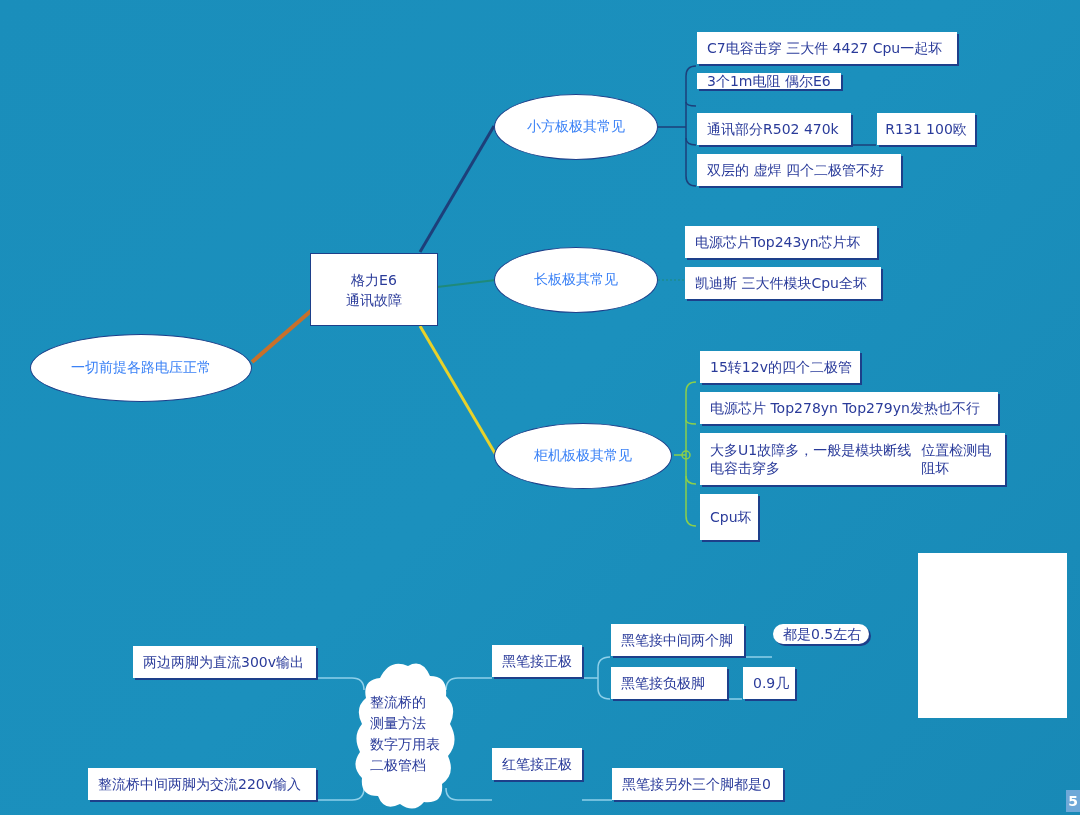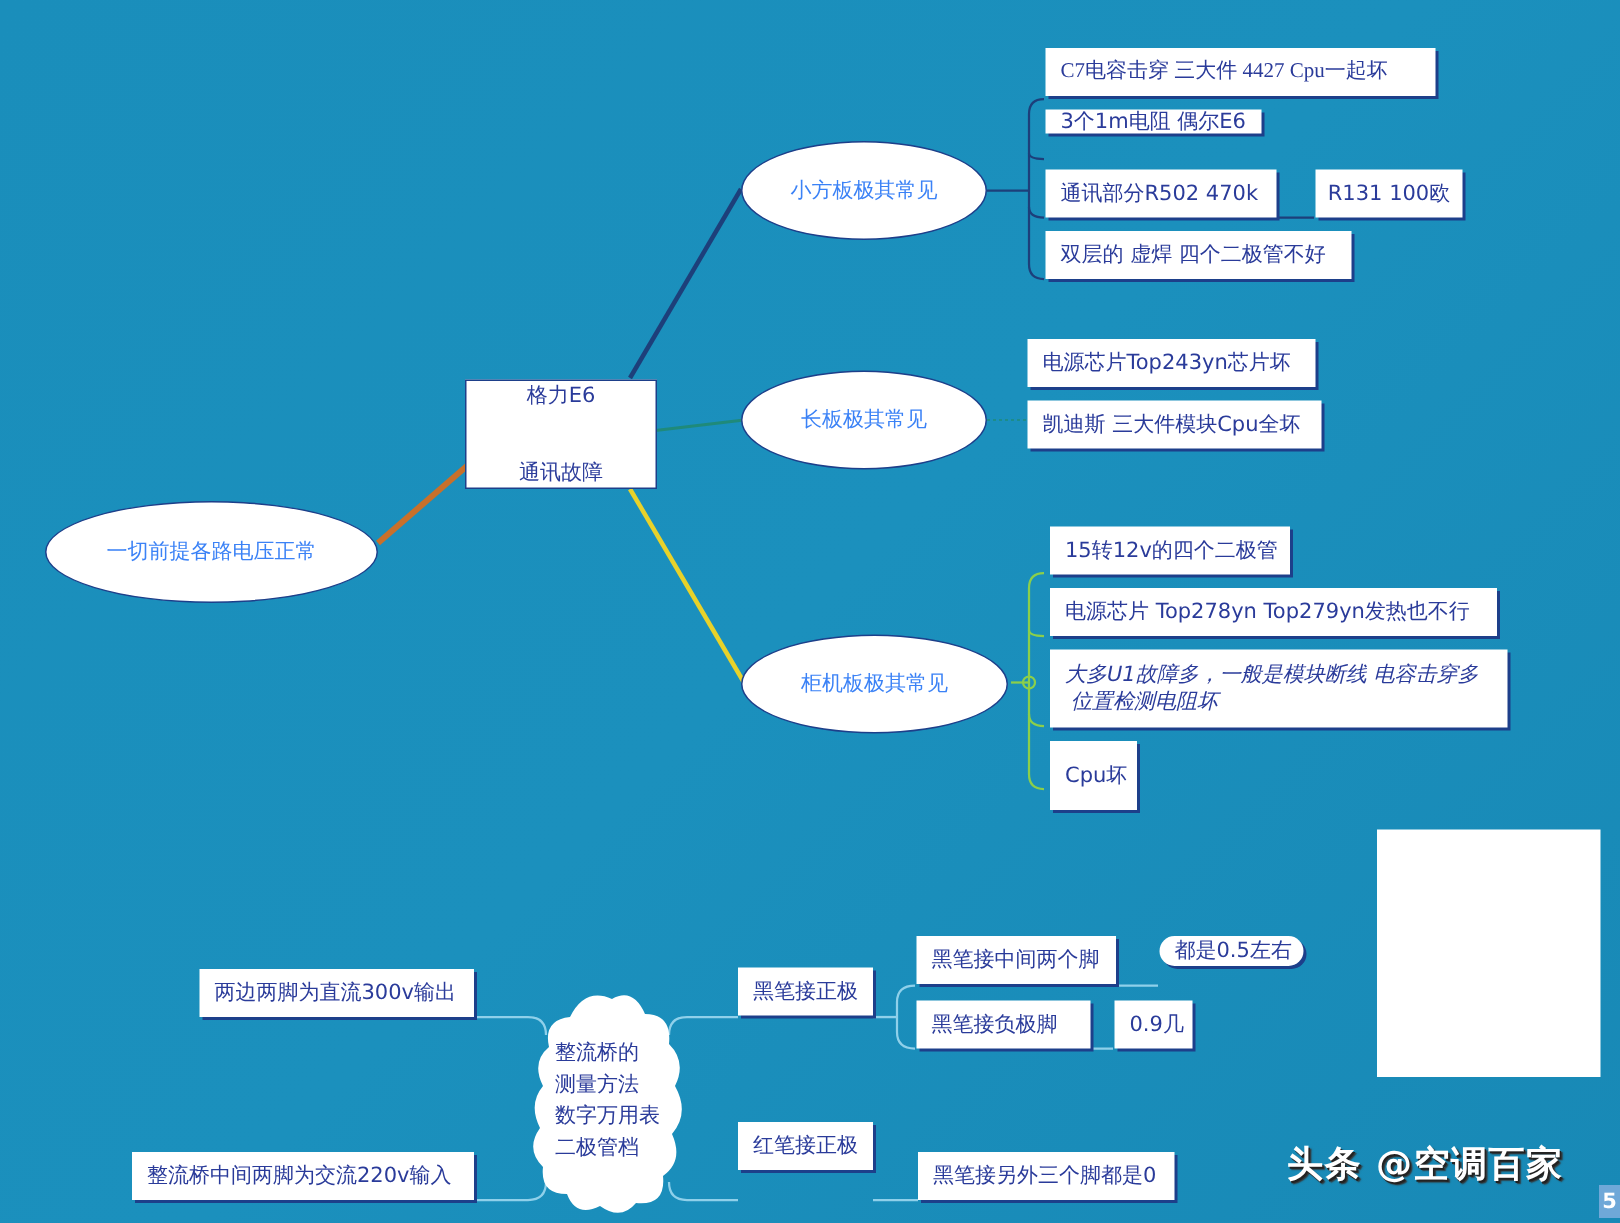--- a/index.html
+++ b/index.html
@@ -2,21 +2,21 @@
 <html><head>
 <meta charset="utf-8">
 <style>
   html,body{margin:0;padding:0;}
   body{width:1080px;height:815px;overflow:hidden;background:#1a8dbb;font-family:"DejaVu Sans","Liberation Sans",sans-serif;position:relative;}
   .canvas{position:absolute;left:0;top:0;width:1080px;height:815px;background:linear-gradient(135deg,#1a8ebb 0%,#1b90bd 50%,#1889b6 100%);}
   svg.lines{position:absolute;left:0;top:0;width:1080px;height:815px;}
   .box{position:absolute;background:#fff;color:#2a3b9a;font-size:14px;line-height:18px;padding:0 10px;display:flex;align-items:center;box-sizing:border-box;box-shadow:2px 2px 0 #1d3f8a;white-space:nowrap;}
   .box.wrap{white-space:normal;align-items:center;}
   .ellipse{position:absolute;background:#fff;border:1.5px solid #1d3f8a;border-radius:50%;color:#3b82f6;font-size:14px;display:flex;align-items:center;justify-content:center;box-sizing:border-box;}
-  .center{position:absolute;background:#fff;border:1.5px solid #1d3f8a;color:#2a3b9a;font-size:14px;line-height:20px;display:flex;flex-direction:column;align-items:center;justify-content:space-between;box-sizing:border-box;}
+  .center{position:absolute;background:#fff;border:1.5px solid #1d3f8a;color:#2a3b9a;font-size:14px;line-height:20px;display:flex;flex-direction:column;align-items:center;justify-content:center;box-sizing:border-box;}
   .cloud{position:absolute;color:#2a3b9a;font-size:14px;line-height:21px;display:flex;flex-direction:column;align-items:center;justify-content:center;}
   .cloud-bg{position:absolute;left:0;top:0;}
   .cloud-text{position:relative;z-index:2;display:flex;flex-direction:column;align-items:flex-start;}
   .whitebox{position:absolute;background:#fff;}
   .watermark{position:absolute;color:#fff;font-size:24px;font-weight:bold;text-shadow:1px 1px 0 #222,2px 2px 1px #333;letter-spacing:1px;}
   .pagebadge{position:absolute;background:#6fa8d8;color:#fff;font-size:14px;font-weight:bold;display:flex;align-items:center;justify-content:center;}
 </style>
 </head>
 <body>
 
@@ -63,21 +63,21 @@
   </div>
 
   <div class="center" style="left:310px;top:253px;width:128px;height:73px;">
     <span>格力E6</span>
     <span>通讯故障</span>
   </div>
 
   <div class="ellipse" style="left:494px;top:94px;width:164px;height:66px;">
     <span>小方板极其常见</span>
   </div>
-  <div class="box" style="left:697px;top:32px;width:260px;height:32px;font-family:Liberation Serif, serif;">
+  <div class="box" style="left:697px;top:32px;width:260px;height:32px;">
     <span>C7电容击穿 三大件 4427 Cpu一起坏</span>
   </div>
   <div class="box" style="left:697px;top:73px;width:144px;height:16px;">
     <span>3个1m电阻 偶尔E6</span>
   </div>
   <div class="box" style="left:697px;top:113px;width:154px;height:32px;">
     <span>通讯部分R502 470k</span>
   </div>
   <div class="box" style="left:877px;top:113px;width:98px;height:32px;justify-content:center;">
     <span>R131 100欧</span>
@@ -99,21 +99,21 @@
   <div class="ellipse" style="left:494px;top:423px;width:178px;height:66px;">
     <span>柜机板极其常见</span>
   </div>
   <div class="box" style="left:700px;top:351px;width:160px;height:32px;">
     <span>15转12v的四个二极管</span>
   </div>
   <div class="box" style="left:700px;top:392px;width:298px;height:32px;">
     <span>电源芯片 Top278yn Top279yn发热也不行</span>
   </div>
   <div class="box wrap" style="left:700px;top:433px;width:305px;height:52px;">
-    <div style="display:flex;flex-direction:column;font-style:italic;">
+    <div style="display:flex;flex-direction:row;">
       <span>大多U1故障多，一般是模块断线 电容击穿多</span>
       <span style="padding-left:4px;">位置检测电阻坏</span>
     </div>
   </div>
   <div class="box" style="left:700px;top:494px;width:58px;height:46px;">
     <span>Cpu坏</span>
   </div>
 
   <div class="whitebox" style="left:918px;top:553px;width:149px;height:165px;"></div>
 
@@ -152,20 +152,17 @@
     <span>0.9几</span>
   </div>
 
   <div class="box" style="left:492px;top:748px;width:90px;height:32px;">
     <span>红笔接正极</span>
   </div>
   <div class="box" style="left:612px;top:768px;width:171px;height:32px;">
     <span>黑笔接另外三个脚都是0</span>
   </div>
 
-  <div class="watermark" style="left:858px;top:760px;">
-    <span>头条 @空调百家</span>
-  </div>
 
   <div class="pagebadge" style="left:1066px;top:790px;width:14px;height:22px;">
     <span>5</span>
   </div>
 </div>
 
 </body></html>

